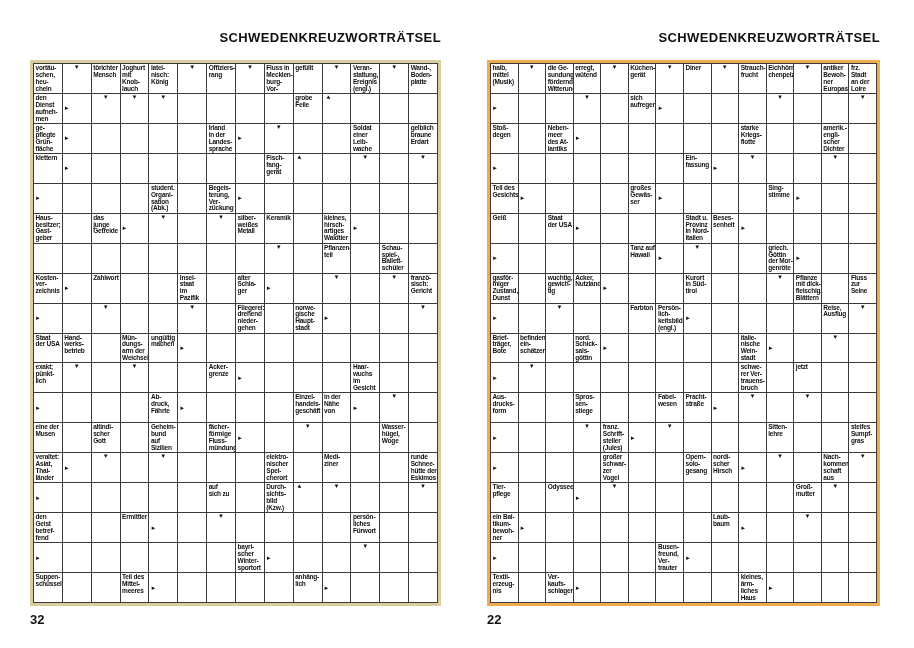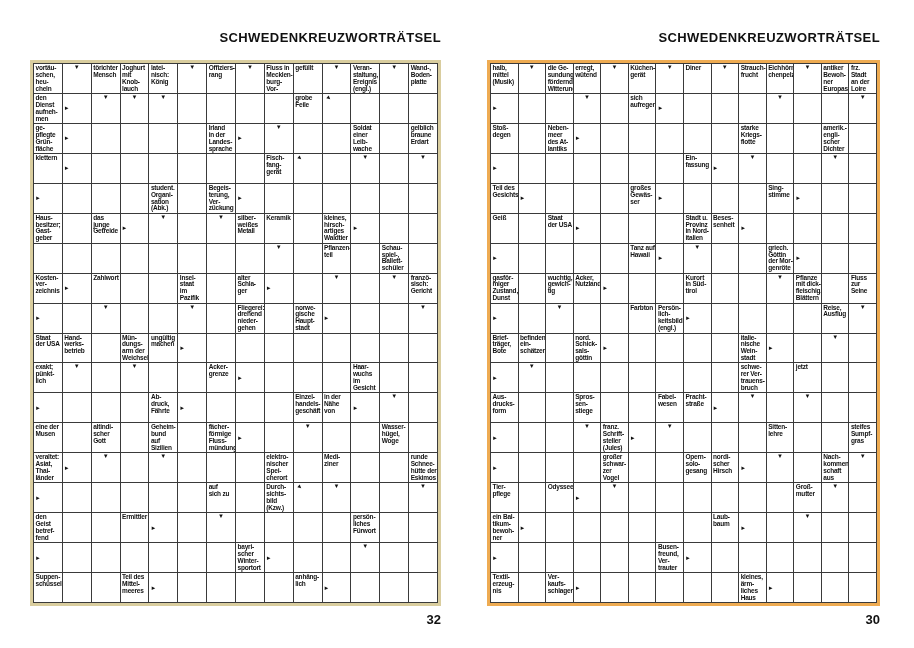--- a/index.html
+++ b/index.html
@@ -7,21 +7,21 @@
     width:914px;height:648px;position:relative;background:#ffffff;
     font-family:"Liberation Sans","DejaVu Sans",sans-serif;overflow:hidden;
   }
   .title{
     position:absolute;top:30px;height:18px;text-align:right;
     font-weight:bold;font-size:13px;letter-spacing:0.4px;color:#111;
   }
   #title-left{left:30px;width:411px;}
   #title-right{left:487px;width:393px;}
   .pagenum{
-    position:absolute;top:612px;height:16px;text-align:right;
+    position:absolute;top:612px;height:16px;text-align:left;
     font-weight:bold;font-size:13px;color:#111;
   }
   #pagenum-left{left:30px;width:411px;}
   #pagenum-right{left:487px;width:393px;}
   .puzzle{
     position:absolute;top:60px;height:546px;box-sizing:border-box;
     border:3px solid #ccc;
   }
   #puzzle-32{left:30px;width:411px;}
   #puzzle-33{left:487px;width:393px;}
@@ -1010,13 +1010,13 @@
       <div class="cell answer">
         <span class="arr right">►</span>
       </div>
       <div class="cell answer"></div>
       <div class="cell answer"></div>
       <div class="cell answer"></div>
     </div>
 </div>
 
 <div class="pagenum" id="pagenum-left">32</div>
-<div class="pagenum" id="pagenum-right">30</div>
+<div class="pagenum" id="pagenum-right">22</div>
 
 </body></html>

